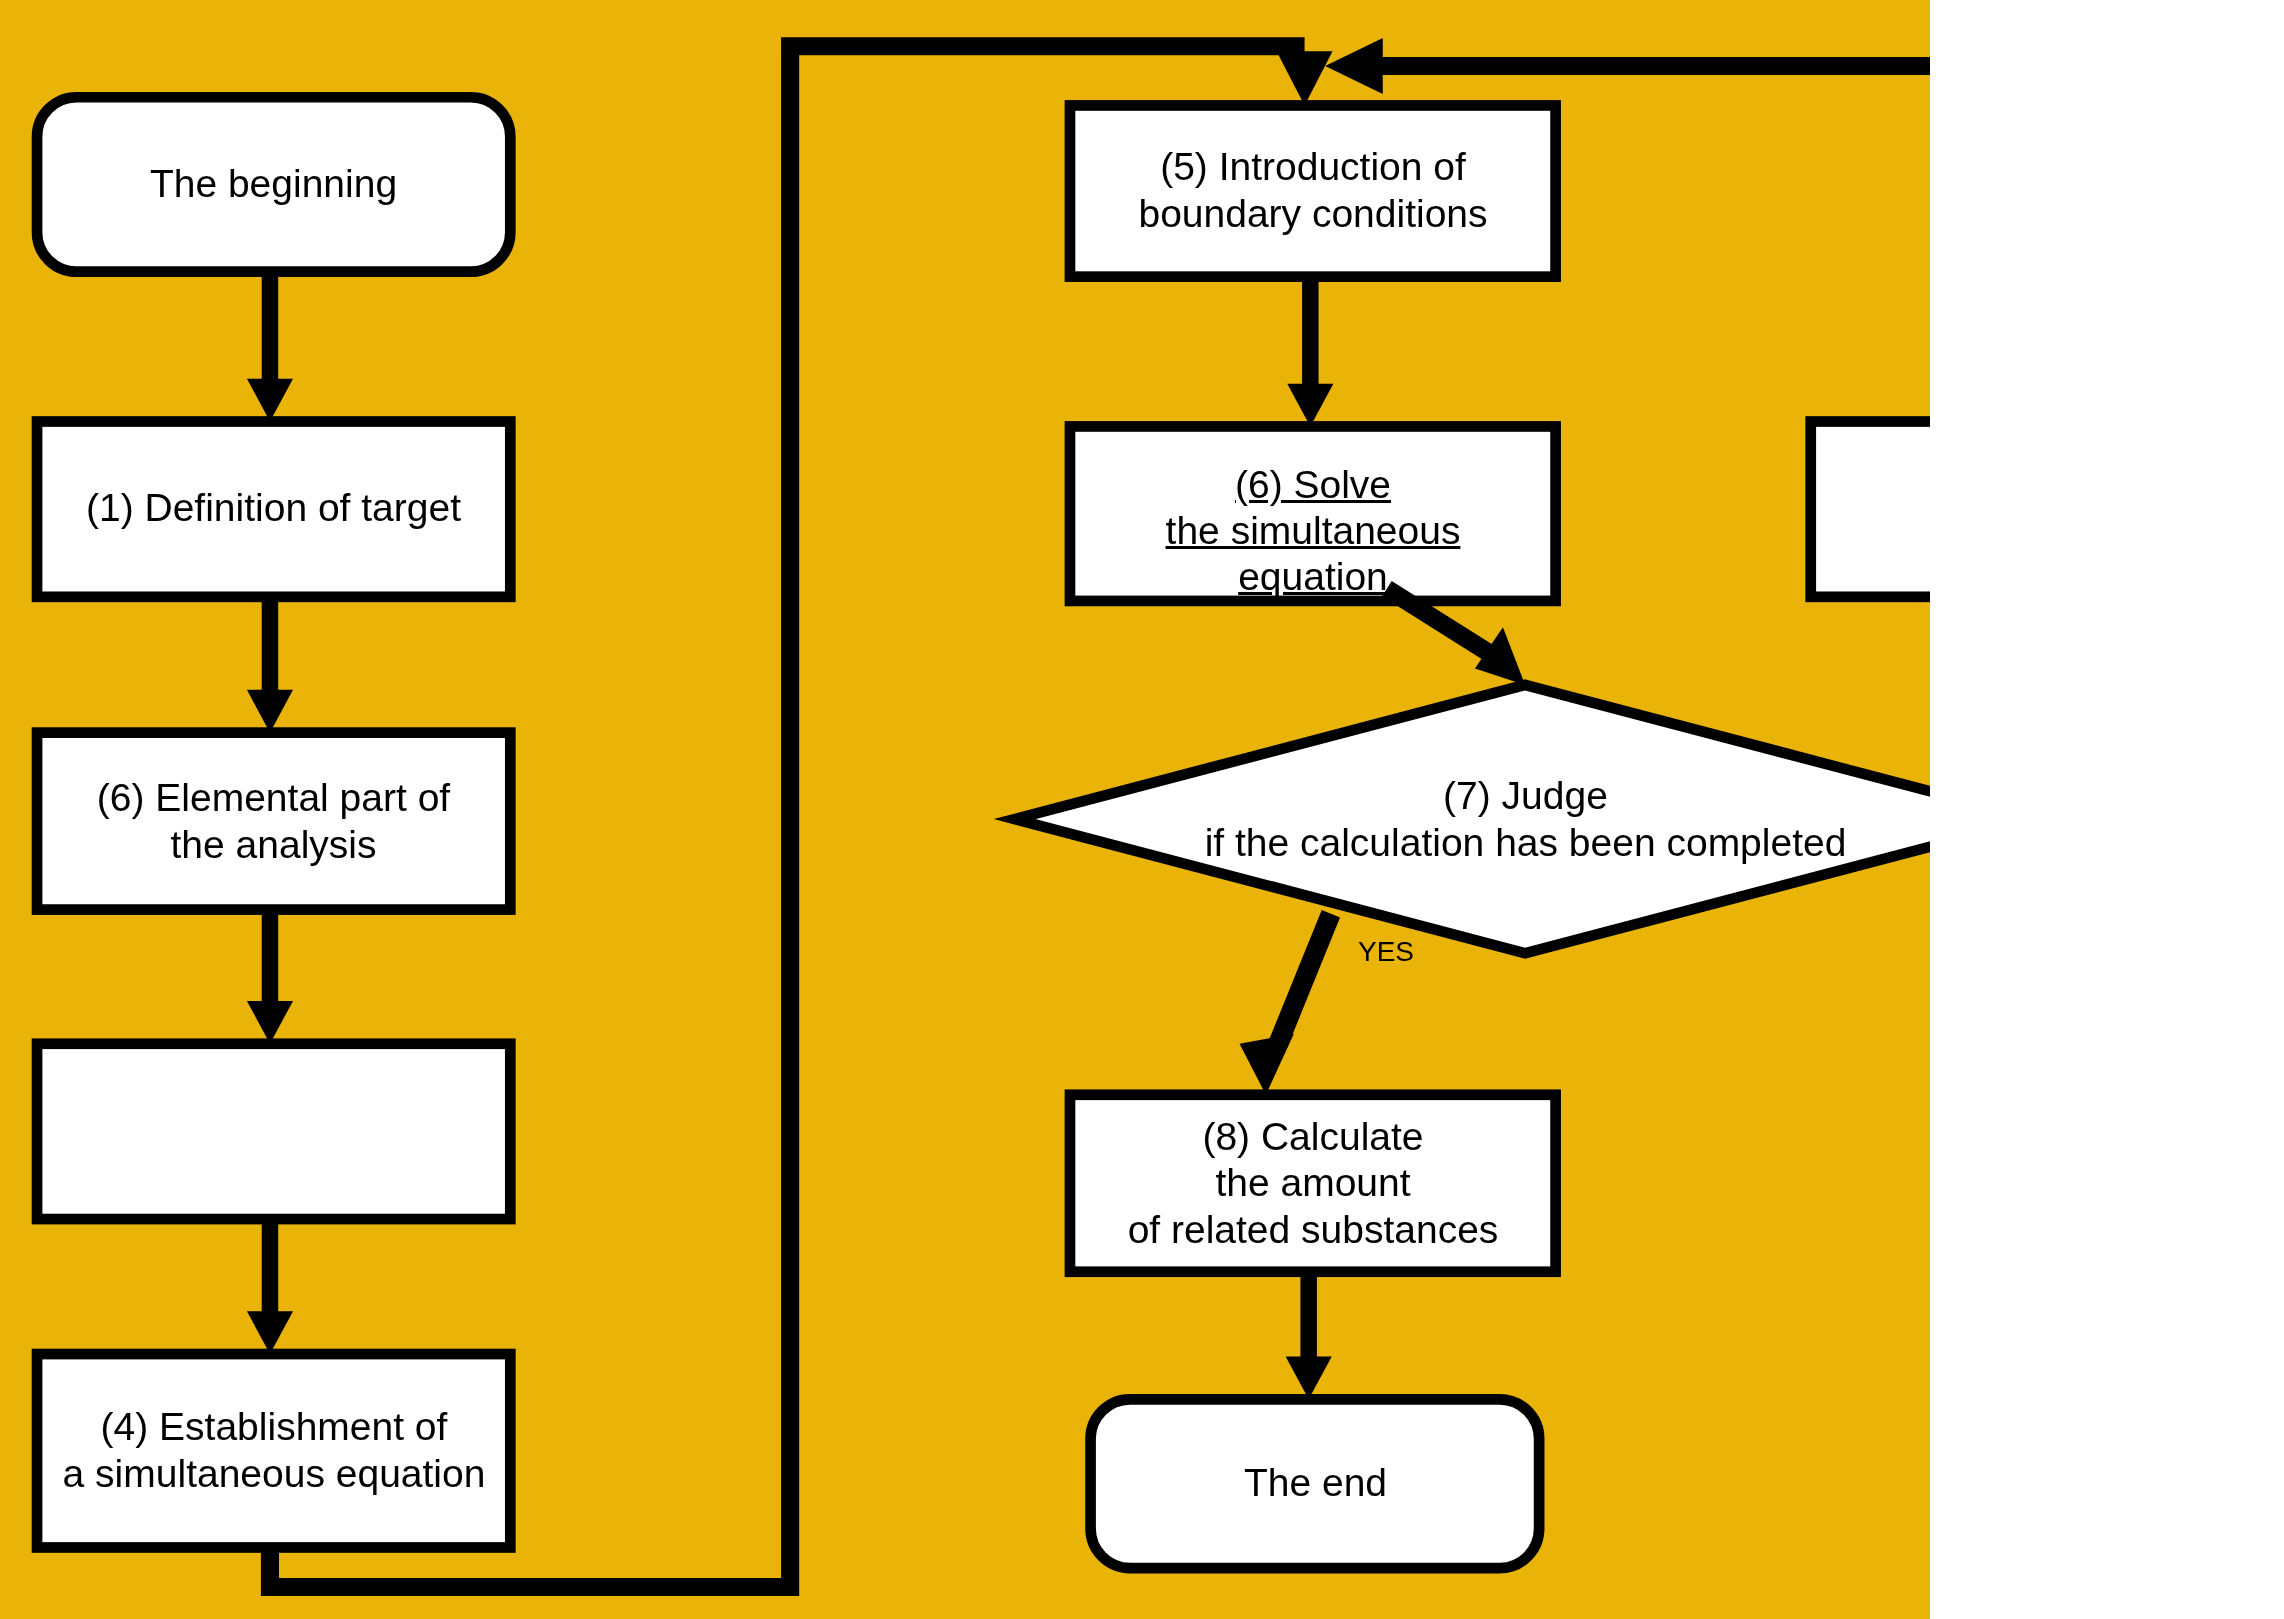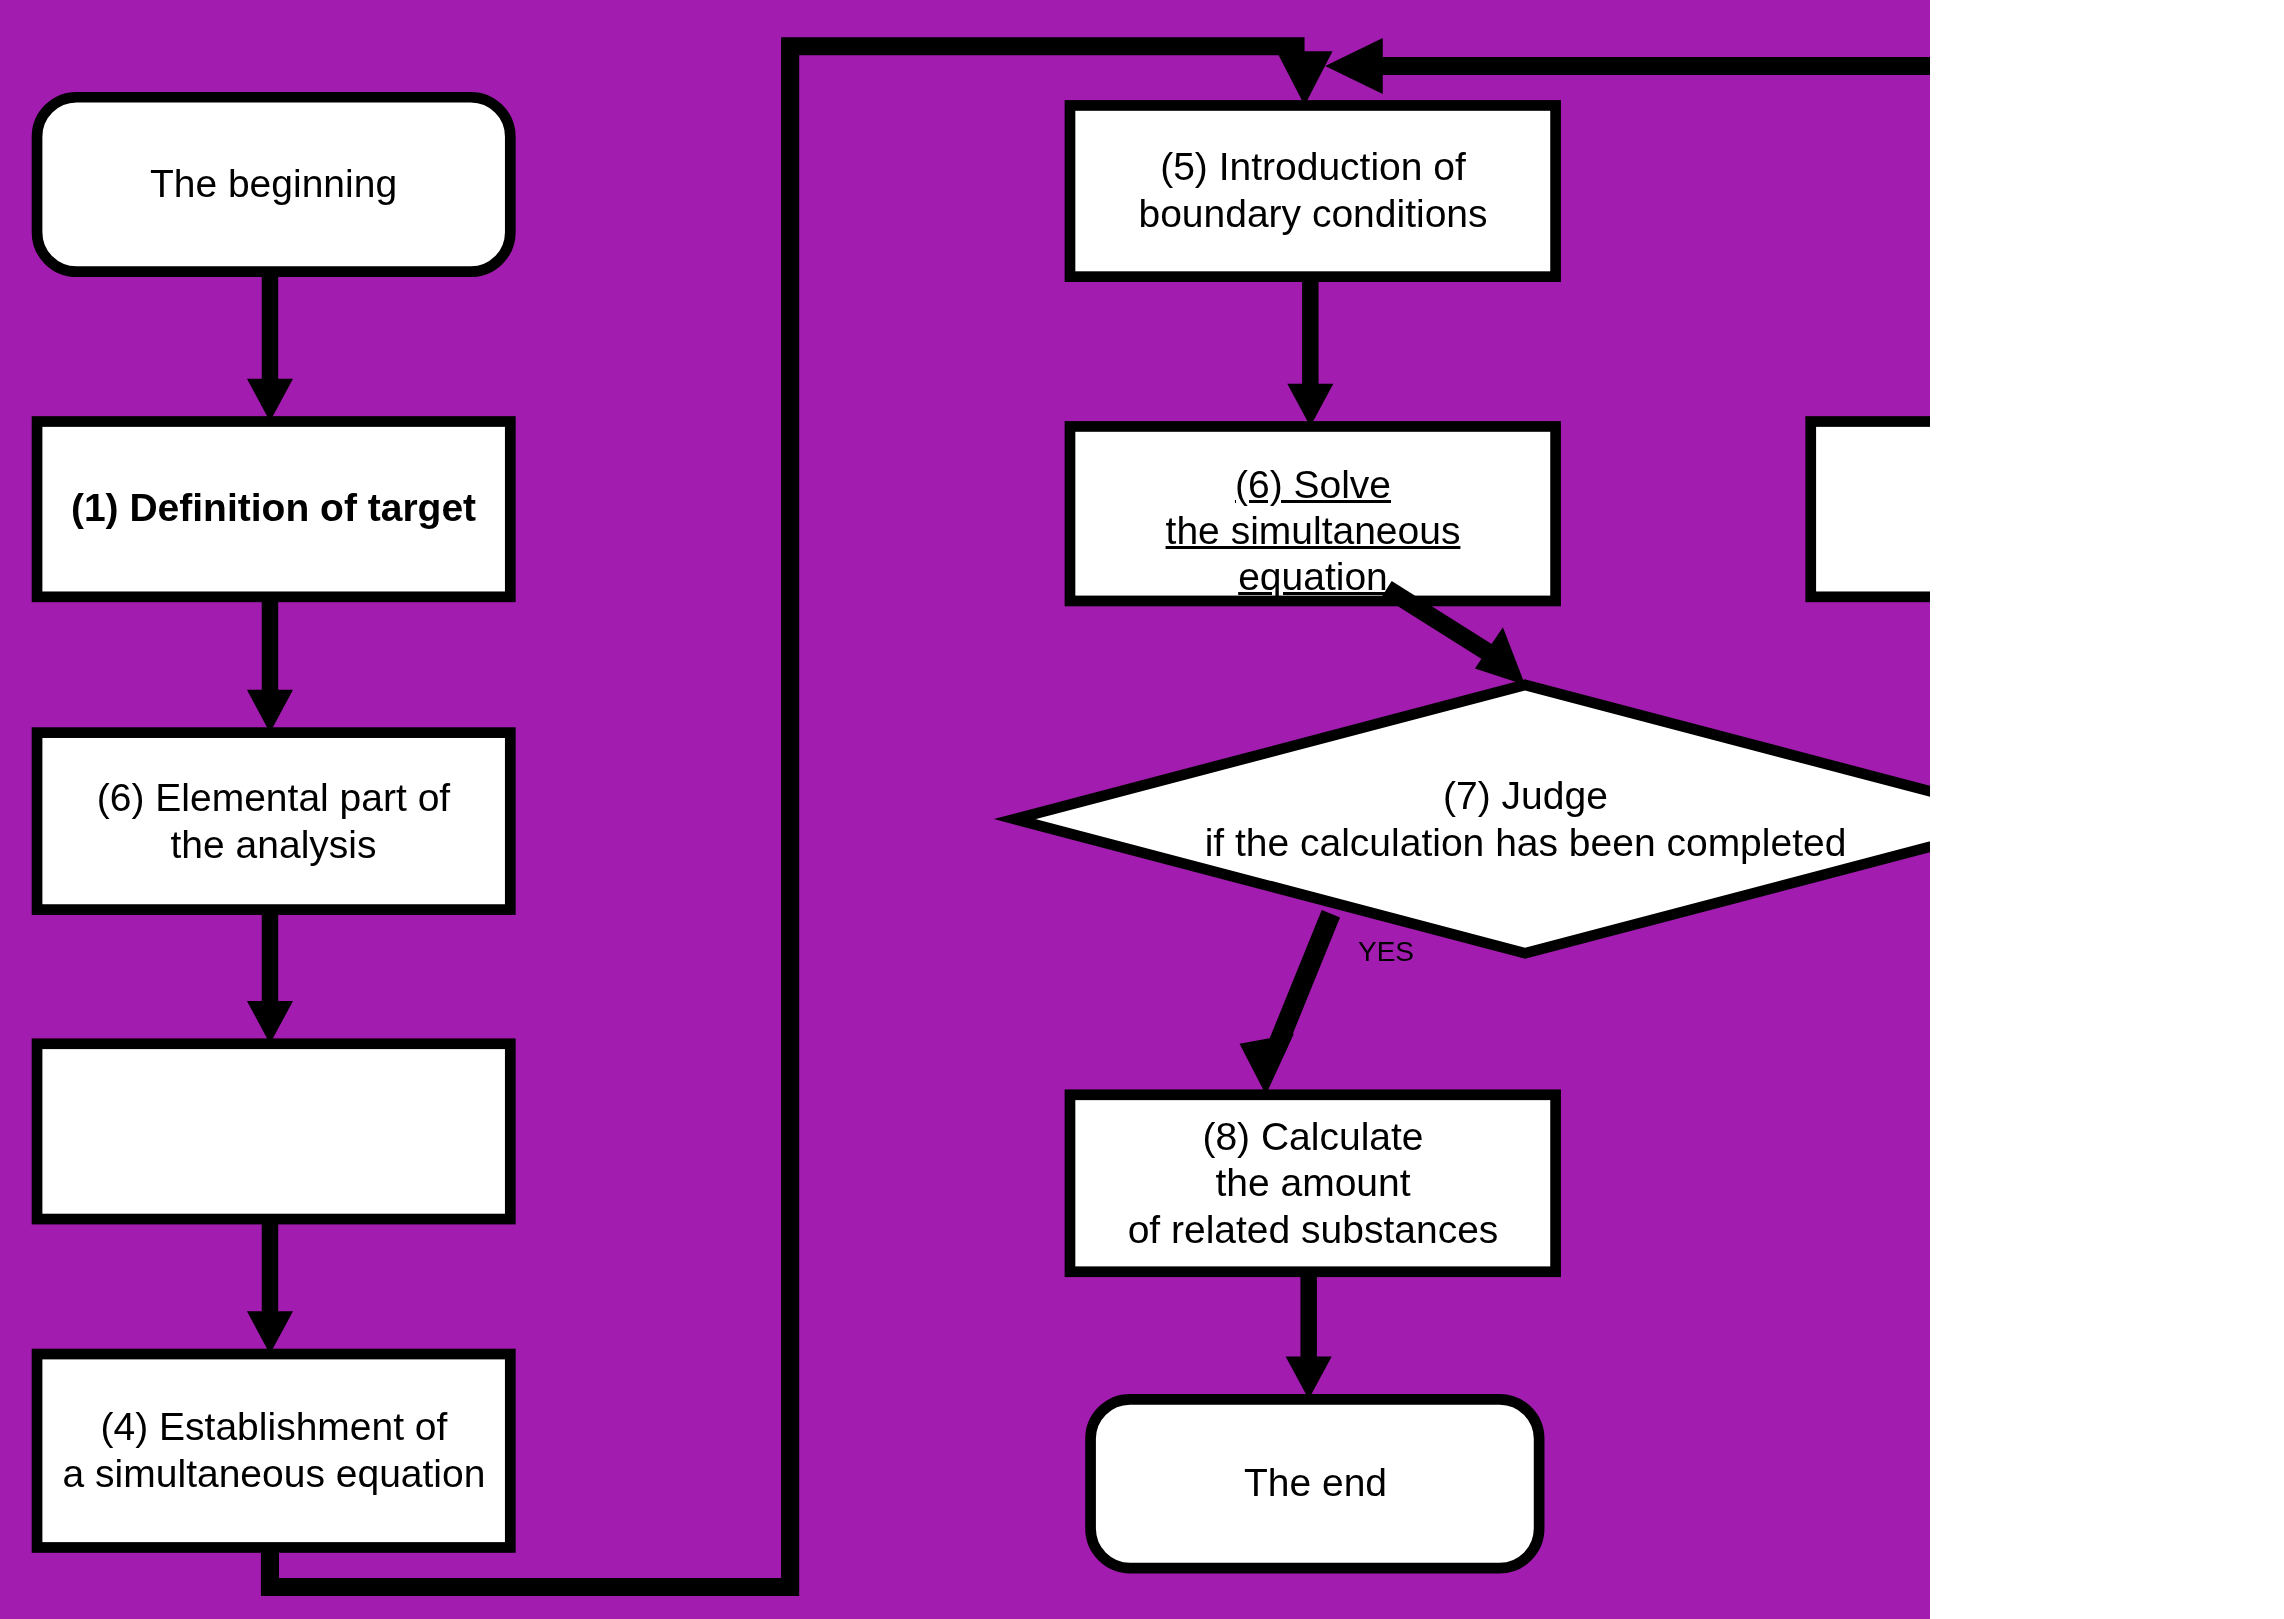--- a/index.html
+++ b/index.html
@@ -7,21 +7,21 @@
     padding: 0;
     background: #ffffff;
   }
   body {
     font-family: "Liberation Sans", sans-serif;
   }
   #canvas {
     position: relative;
     width: 1930px;
     height: 1620px;
-    background: #a21caf;
+    background: #eab308;
     overflow: hidden;
   }
   #flow-svg {
     position: absolute;
     left: 0;
     top: 0;
     width: 2284px;
     height: 1620px;
   }
   .node-label {
@@ -127,21 +127,21 @@
     </g>
 
     <g>
       <line x1="1590" y1="1545" x2="1590" y2="1666" stroke="#000000" stroke-width="20"></line>
       <polygon points="1590,1700 1562,1648 1618,1648" fill="#000000"></polygon>
     </g>
   </svg>
 
   <div class="node-label" style="left:37px; top:97px; width:473px; height:174px;">The beginning</div>
 
-  <div class="node-label" style="left:37px; top:421px; width:473px; height:175px;font-weight:bold;">(1) Definition of target</div>
+  <div class="node-label" style="left:37px; top:421px; width:473px; height:175px;">(1) Definition of target</div>
 
   <div class="node-label" style="left:37px; top:733px; width:473px; height:177px;">(6) Elemental part of
 the analysis</div>
 
 
   <div class="node-label" style="left:25px; top:1354px; width:498px; height:193px;">(4) Establishment of
 a simultaneous equation</div>
 
   <div class="node-label" style="left:1070px; top:105px; width:486px; height:171px;">(5) Introduction of
 boundary conditions</div>

